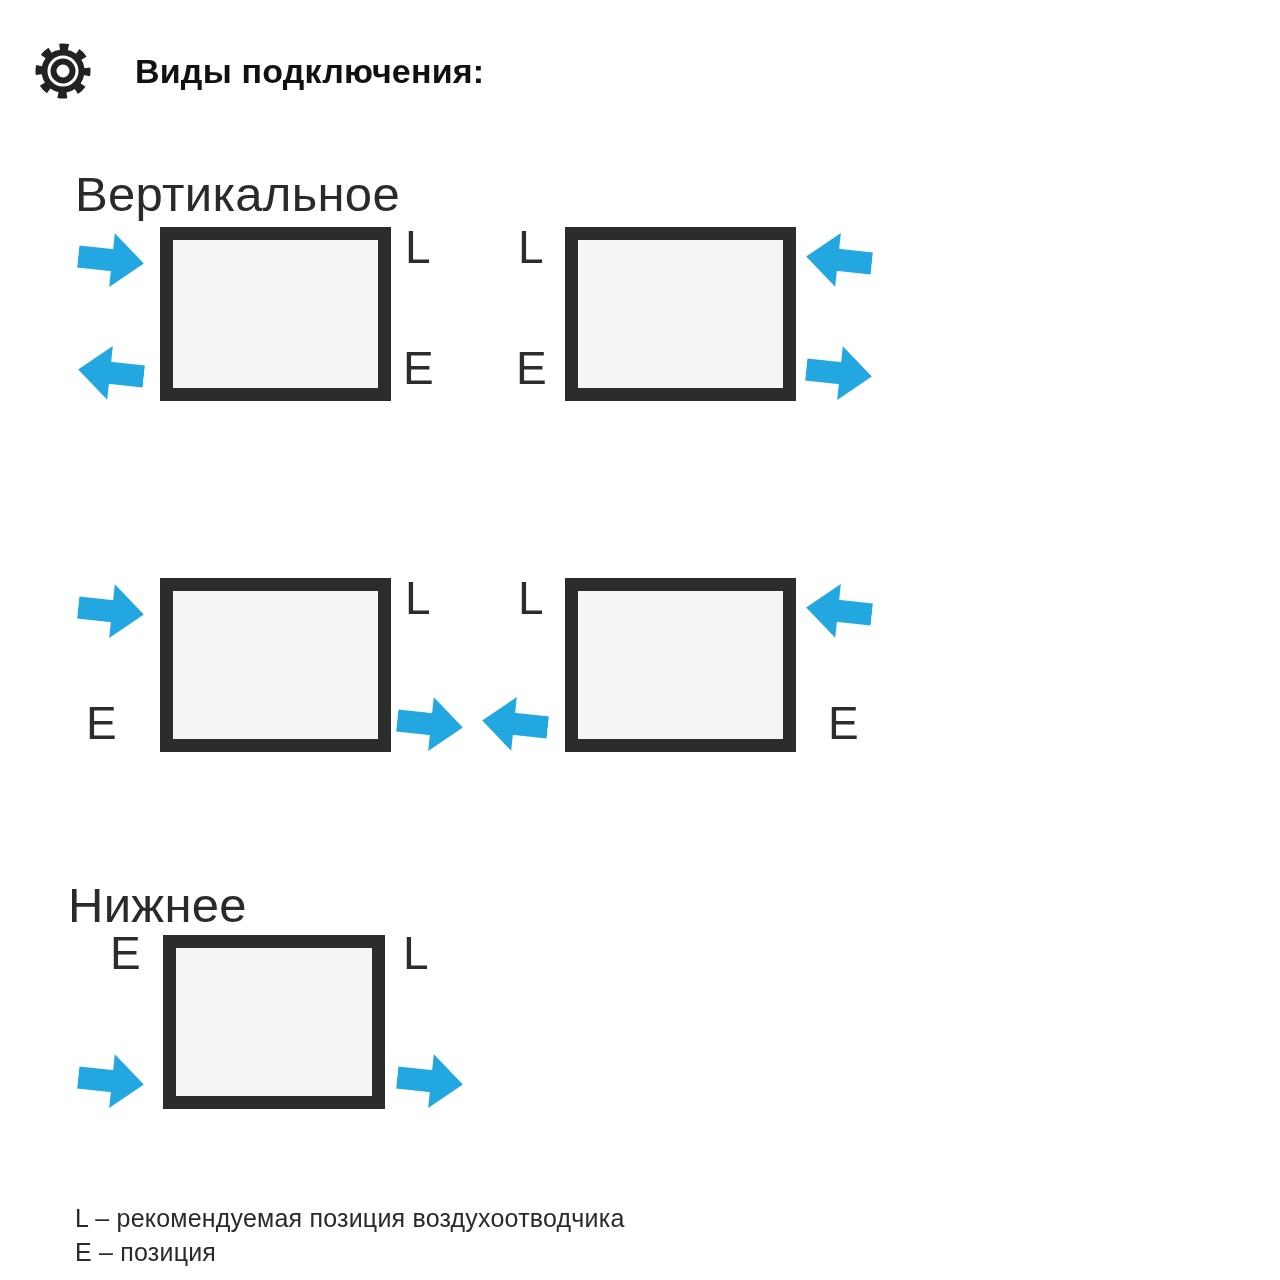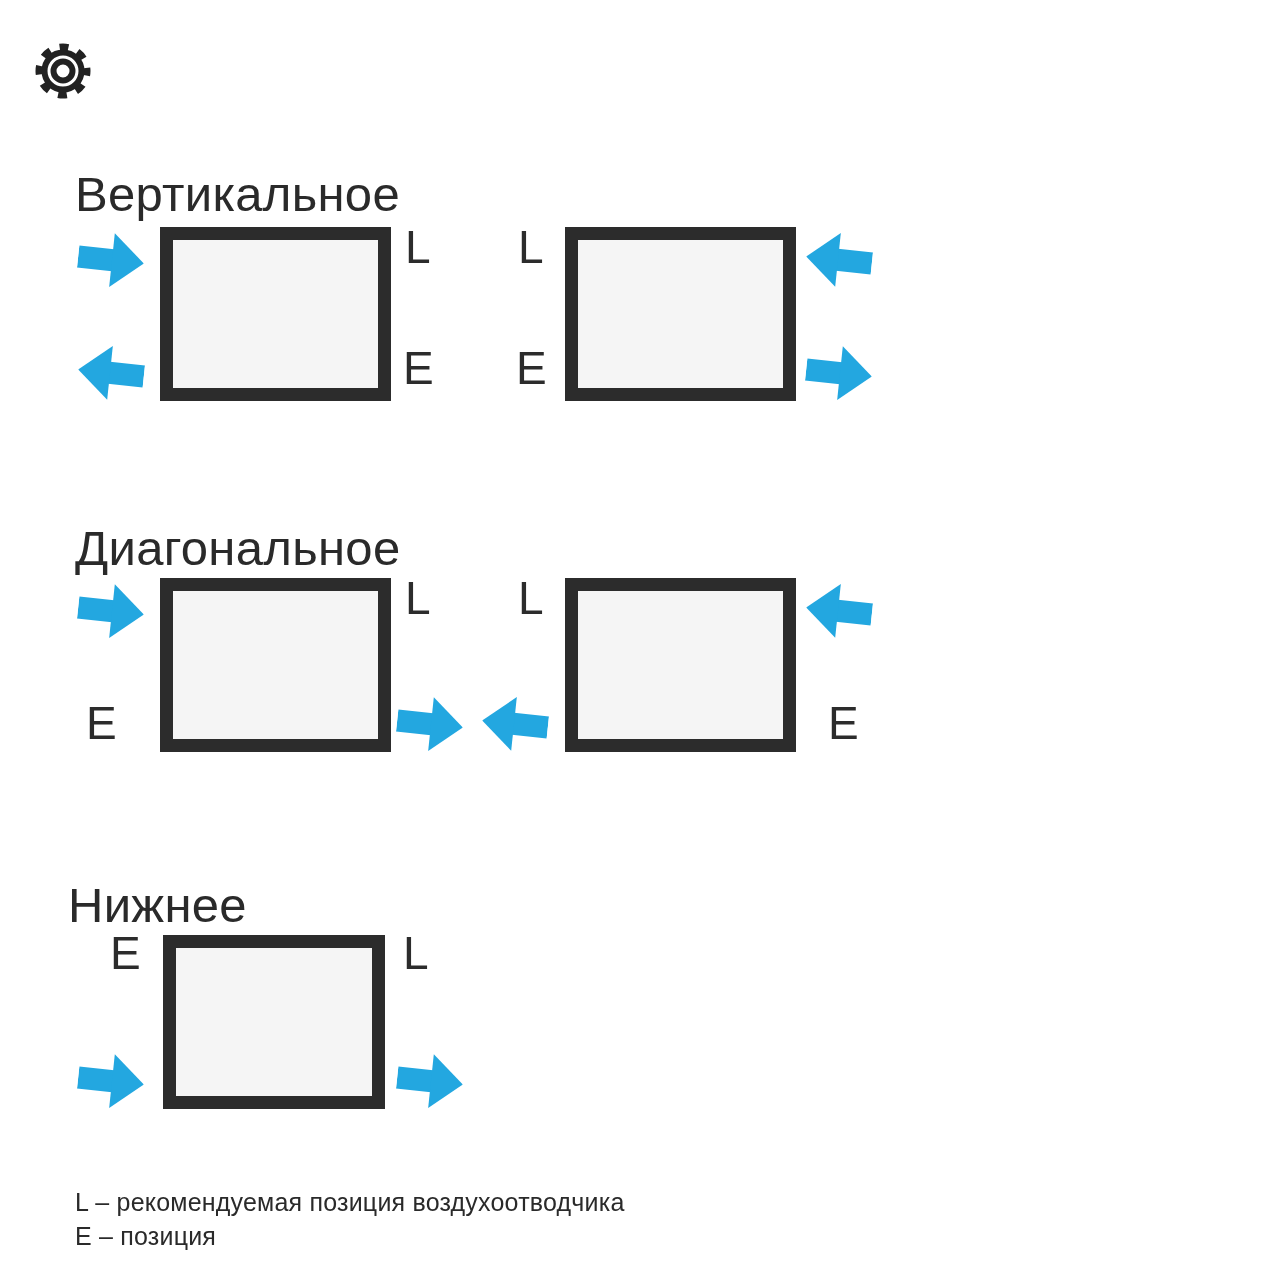--- a/index.html
+++ b/index.html
@@ -31,36 +31,37 @@
   }
   .port-label{
     font-size:46px;font-weight:300;color:#2c2c2c;line-height:1;
   }
   .arrow{width:66px;height:62px;display:block;}
   .arrow svg{width:100%;height:100%;display:block;}
   .arrow svg *{fill:var(--arrow-blue);}
   .dir-right{transform:rotate(6deg);}
   .dir-left{transform:rotate(186deg);}
   .legend-line{
-    font-size:25px;font-weight:300;color:#2a2a2a;letter-spacing:0.2px;
+    font-size:25px;font-weight:300;color:#2a2a2a;letter-spacing:0.2px;margin-top:16px;
   }
   .gear svg{display:block;}
 </style>
 </head>
 <body>
 
 <div class="page">
 
   <span class="abs gear" style="left:32px;top:40px;width:62px;height:62px;">
     <svg viewBox="0 0 62 62">
       <circle cx="31" cy="31" r="23" fill="none" stroke="#222222" stroke-width="9" stroke-dasharray="8.6 9.46" stroke-dashoffset="4"></circle>
       <circle cx="31" cy="31" r="18.5" fill="#ffffff" stroke="#222222" stroke-width="6"></circle>
       <circle cx="31" cy="31" r="9.5" fill="#ffffff" stroke="#222222" stroke-width="6"></circle>
     </svg>
   </span>
+  <div class="abs page-title" style="left:135px;top:52px;">Виды подключения:</div>
 
   <div class="abs section-title" style="left:75px;top:166px;">Вертикальное</div>
 
   <span class="abs arrow dir-right" style="left:78px;top:229px;">
     <svg viewBox="0 0 66 62">
         <rect x="0" y="20" width="35" height="22"></rect>
         <polygon points="34,4 66,31 34,58"></polygon>
       </svg>
   </span>
   <div class="abs radiator" style="left:160px;top:227px;width:231px;height:174px;"></div>
@@ -82,21 +83,20 @@
         <polygon points="34,4 66,31 34,58"></polygon>
       </svg>
   </span>
   <span class="abs arrow dir-right" style="left:806px;top:342px;">
     <svg viewBox="0 0 66 62">
         <rect x="0" y="20" width="35" height="22"></rect>
         <polygon points="34,4 66,31 34,58"></polygon>
       </svg>
   </span>
 
-  <div class="abs section-title" style="left:75px;top:520px;">Диагональное</div>
 
   <span class="abs arrow dir-right" style="left:78px;top:580px;">
     <svg viewBox="0 0 66 62">
         <rect x="0" y="20" width="35" height="22"></rect>
         <polygon points="34,4 66,31 34,58"></polygon>
       </svg>
   </span>
   <div class="abs radiator" style="left:160px;top:578px;width:231px;height:174px;"></div>
   <div class="abs port-label" style="left:86px;top:700px;">E</div>
   <div class="abs port-label" style="left:405px;top:575px;">L</div>

